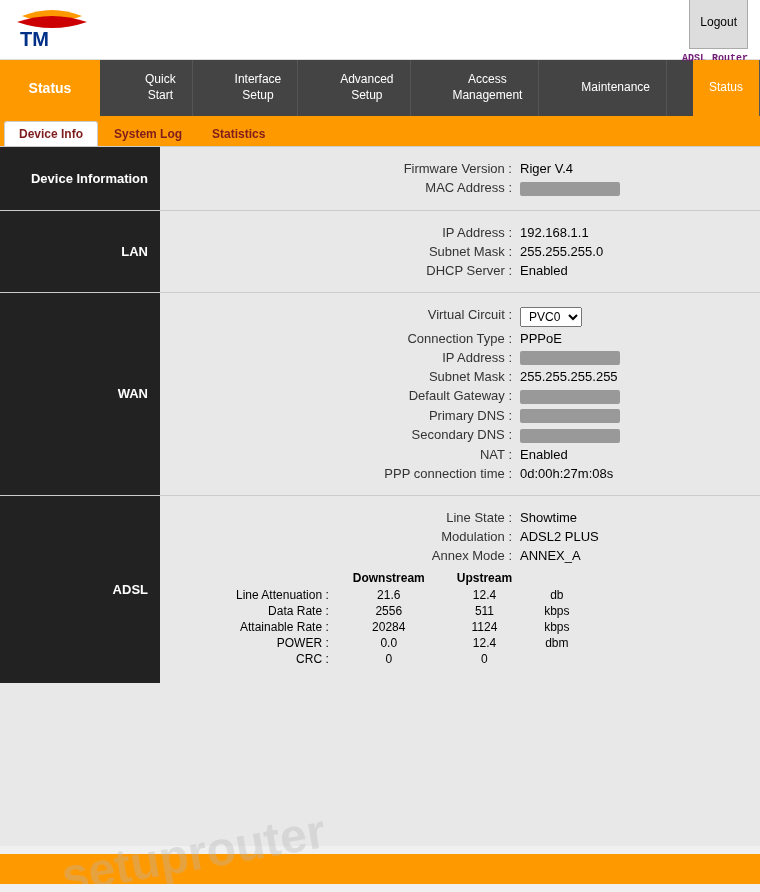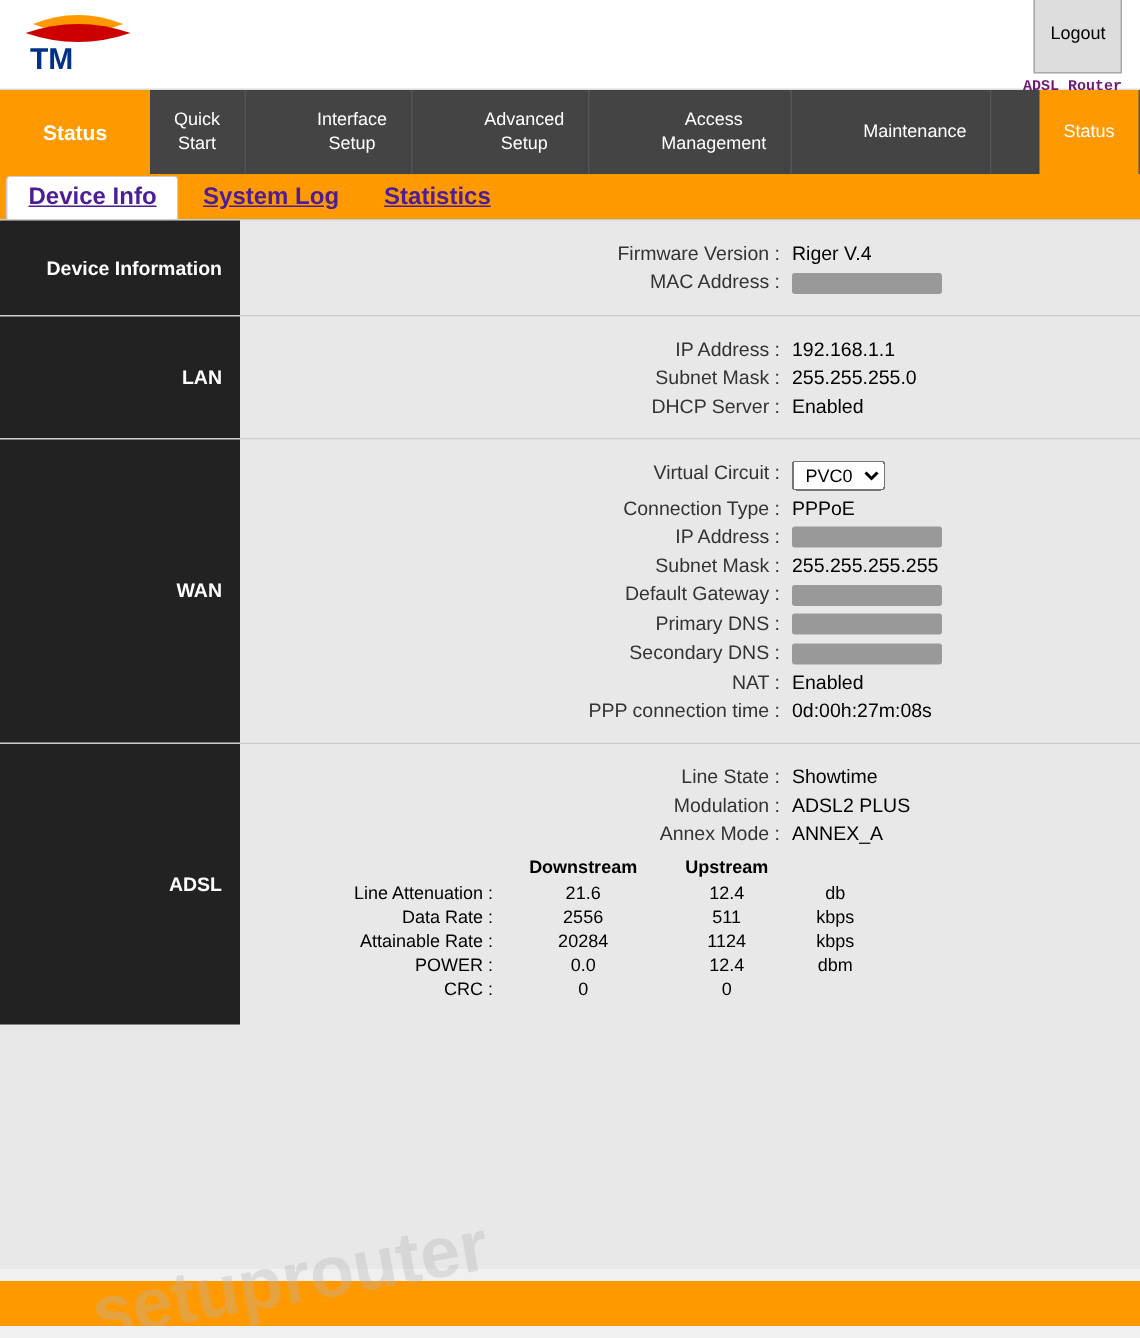--- a/index.html
+++ b/index.html
@@ -42,20 +42,21 @@
       color: #701a75;
       font-family: Liberation Mono, monospace;
     }
 
     
     .nav-bar {
       display: flex;
       background: #444;
       align-items: stretch;
       min-height: 56px;
+      gap: 29px;
     }
     .nav-status {
       background: #f90;
       color: #fff;
       font-size: 14px;
       font-weight: bold;
       padding: 0 20px;
       display: flex;
       align-items: center;
       min-width: 100px;
@@ -83,48 +84,47 @@
 
     
     .sub-tabs {
       display: flex;
       background: #f90;
       padding: 0 4px;
       min-height: 30px;
       align-items: flex-end;
     }
     .sub-tab {
-      font-size: 16px;
+      font-size: 12px;
       padding: 5px 14px;
       cursor: pointer;
-      color: #4c1d95;
+      color: #7f1d1d;
       background: #f90;
       border-top-left-radius: 3px;
       border-top-right-radius: 3px;
       margin-right: 2px;
       font-weight: bold;
-      text-decoration: underline;
     }
     .sub-tab.active {
       background: #fff;
       border: 1px solid #ccc;
       border-bottom: none;
     }
 
     
     .content {
       background: #e8e8e8;
       min-height: 700px;
     }
 
     .info-row {
       display: flex;
       justify-content: flex-end;
-      margin: 4px 12px;
-      padding-right: 20px;
+      margin: 4px 0;
+      padding-right: 40px;
     }
     .info-label {
       color: #333;
       text-align: right;
       min-width: 180px;
       padding-right: 8px;
     }
     .info-value {
       min-width: 200px;
       color: #000;

